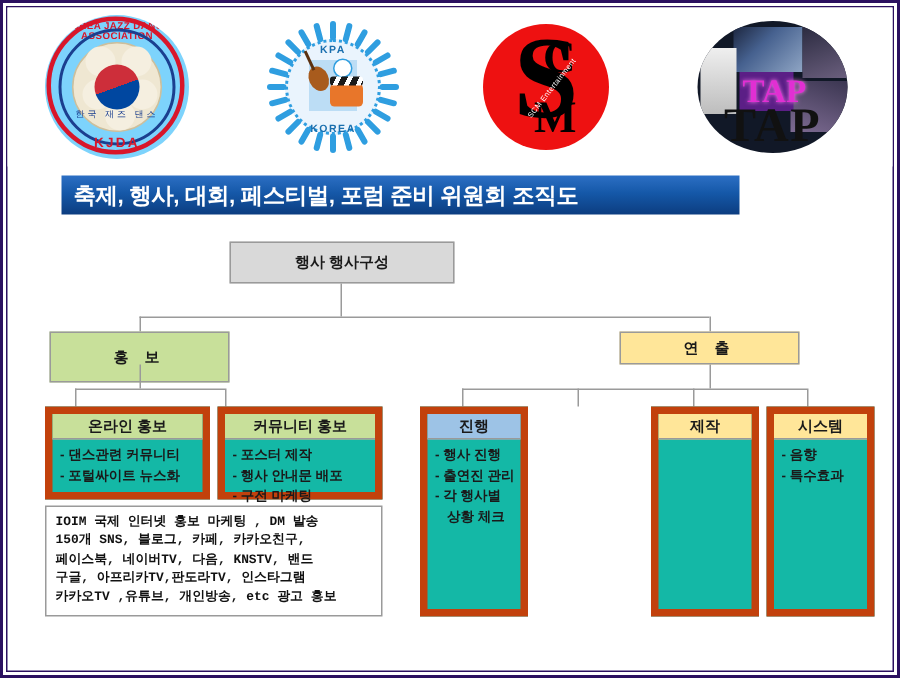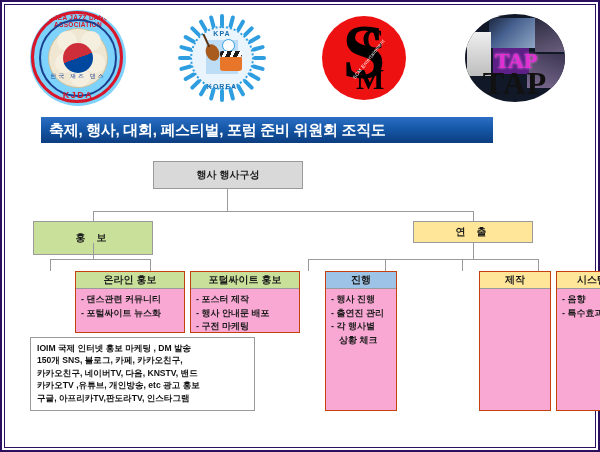--- a/index.html
+++ b/index.html
@@ -131,21 +131,21 @@
     text-align:center;
     background:#ffffff;
   }
   .gray{background:#d9d9d9;}
   .green{background:#c8e09a;}
   .yellow{background:#ffe699;}
   .blue{background:#9dc3e6;}
 
   .panel{
     position:absolute;box-sizing:border-box;
-    border:1px solid #c2410c;background:#f9a8d4;margin-left:45px;
+    border:5px solid #c2410c;background:#14b8a6;
   }
   .panel .hd{
     box-sizing:border-box;border-bottom:1px solid #9a9a9a;
     height:17px;display:flex;align-items:center;justify-content:center;
     font-size:10px;font-weight:bold;color:#1a1a1a;
   }
   .panel .bd{
     padding:4px 3px 2px 5px;
     font-size:9px;line-height:13.5px;color:#1a1a1a;font-weight:bold;
   }
@@ -153,21 +153,21 @@
   .panel .bd .cont{padding-left:8px;}
 
   .line{position:absolute;background:#9a9a9a;}
   .vline{width:1px;}
   .hline{height:1px;}
 
   #note-box{
     position:absolute;box-sizing:border-box;
     border:1px solid #9a9a9a;background:#ffffff;
     padding:4px 4px 3px 6px;
-    font-size:8.6px;line-height:12.4px;font-weight:bold;color:#111;
+    font-size:8.6px;line-height:12.4px;font-weight:bold;color:#111;font-family:Liberation Mono, monospace;
   }
   #note-box div{white-space:nowrap;}
 </style>
 </head>
 <body>
 
 <div id="page">
  <div id="inner-frame">
 
   <div id="logo-strip">
@@ -267,21 +267,21 @@
 
     <div class="panel" style="left:25px;top:124px;width:110px;height:62px;">
       <div class="hd green">온라인 홍보</div>
       <div class="bd">
         <div>- 댄스관련 커뮤니티</div>
         <div>- 포털싸이트 뉴스화</div>
       </div>
     </div>
 
     <div class="panel" style="left:140px;top:124px;width:110px;height:62px;">
-      <div class="hd green">포털싸이트 홍보</div>
+      <div class="hd green">커뮤니티 홍보</div>
       <div class="bd">
         <div>- 포스터 제작</div>
         <div>- 행사 안내문 배포</div>
         <div>- 구전 마케팅</div>
       </div>
     </div>
 
     <div class="panel" style="left:275px;top:124px;width:72px;height:140px;">
       <div class="hd blue">진행</div>
       <div class="bd">
@@ -301,20 +301,20 @@
       <div class="hd yellow">시스템</div>
       <div class="bd">
         <div>- 음향</div>
         <div>- 특수효과</div>
       </div>
     </div>
 
     <div id="note-box" style="left:25px;top:190px;width:225px;height:74px;">
       <div>IOIM 국제 인터넷  홍보 마케팅 , DM 발송</div>
       <div>150개 SNS, 블로그, 카페, 카카오친구,</div>
-      <div>카카오친구, 네이버TV, 다음, KNSTV, 밴드</div>
+      <div>페이스북, 네이버TV, 다음, KNSTV, 밴드</div>
+      <div>구글, 아프리카TV,판도라TV, 인스타그램</div>
       <div>카카오TV ,유튜브, 개인방송, etc 광고 홍보</div>
-      <div>구글, 아프리카TV,판도라TV, 인스타그램</div>
     </div>
 
   </div>
  </div>
 </div>
 
 </body></html>

